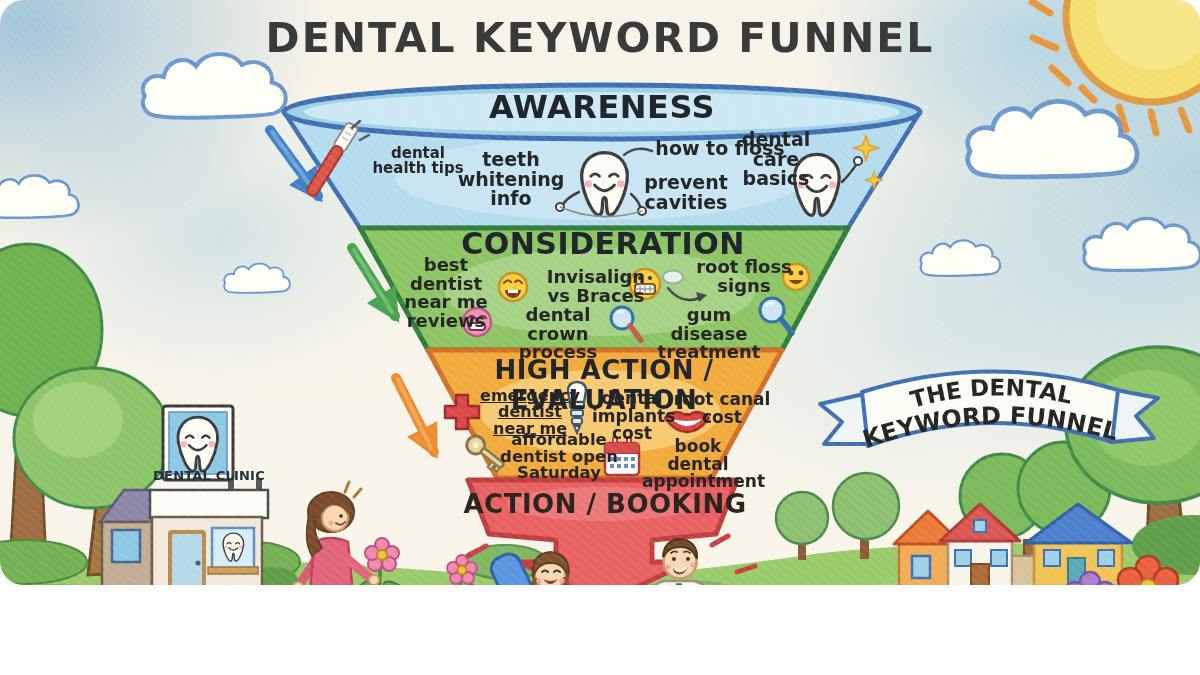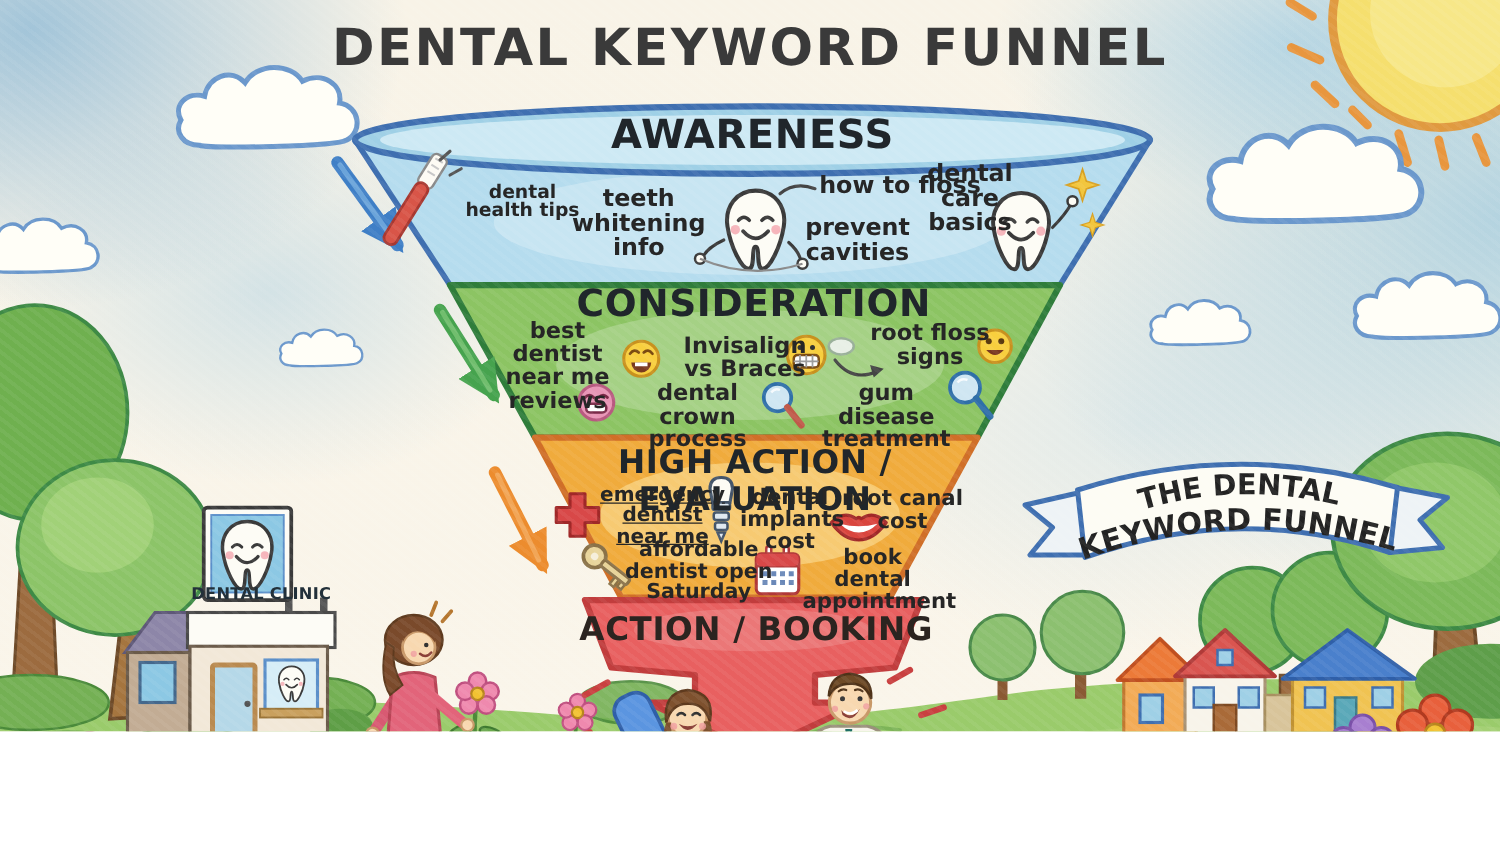--- a/index.html
+++ b/index.html
@@ -6,20 +6,21 @@
   .canvas{
     position:relative; width:1200px; height:585px; overflow:hidden;
     font-family:"DejaVu Sans","Liberation Sans",sans-serif;
     background:
       radial-gradient(ellipse 430px 320px at 2% 4%, rgba(110,168,208,.62), rgba(110,168,208,0) 70%),
       radial-gradient(ellipse 320px 220px at 18% 40%, rgba(150,198,225,.38), rgba(150,198,225,0) 70%),
       radial-gradient(ellipse 560px 440px at 100% 30%, rgba(130,188,218,.58), rgba(130,188,218,0) 72%),
       radial-gradient(ellipse 340px 180px at 86% 6%, rgba(150,200,228,.5), rgba(150,200,228,0) 70%),
       radial-gradient(ellipse 420px 260px at 76% 58%, rgba(170,210,232,.30), rgba(170,210,232,0) 70%),
       linear-gradient(#f8f3e7,#faf5ea);
+    border-radius: 24px;
   }
   .art{position:absolute;left:0;top:0;}
   .overlay{position:absolute;inset:0;pointer-events:none;}
   .texture{position:absolute;inset:0;pointer-events:none;
     background:repeating-linear-gradient(38deg, rgba(255,255,255,.05) 0 3px, rgba(0,0,0,0) 3px 7px);}
   .title{
     position:absolute;left:240px;top:14px;width:720px;text-align:center;
     font-size:41px;font-weight:800;letter-spacing:2px;color:#3a3a3a;
   }
   .stage-label{position:absolute;text-align:center;font-weight:800;color:#20262b;letter-spacing:.5px;}

